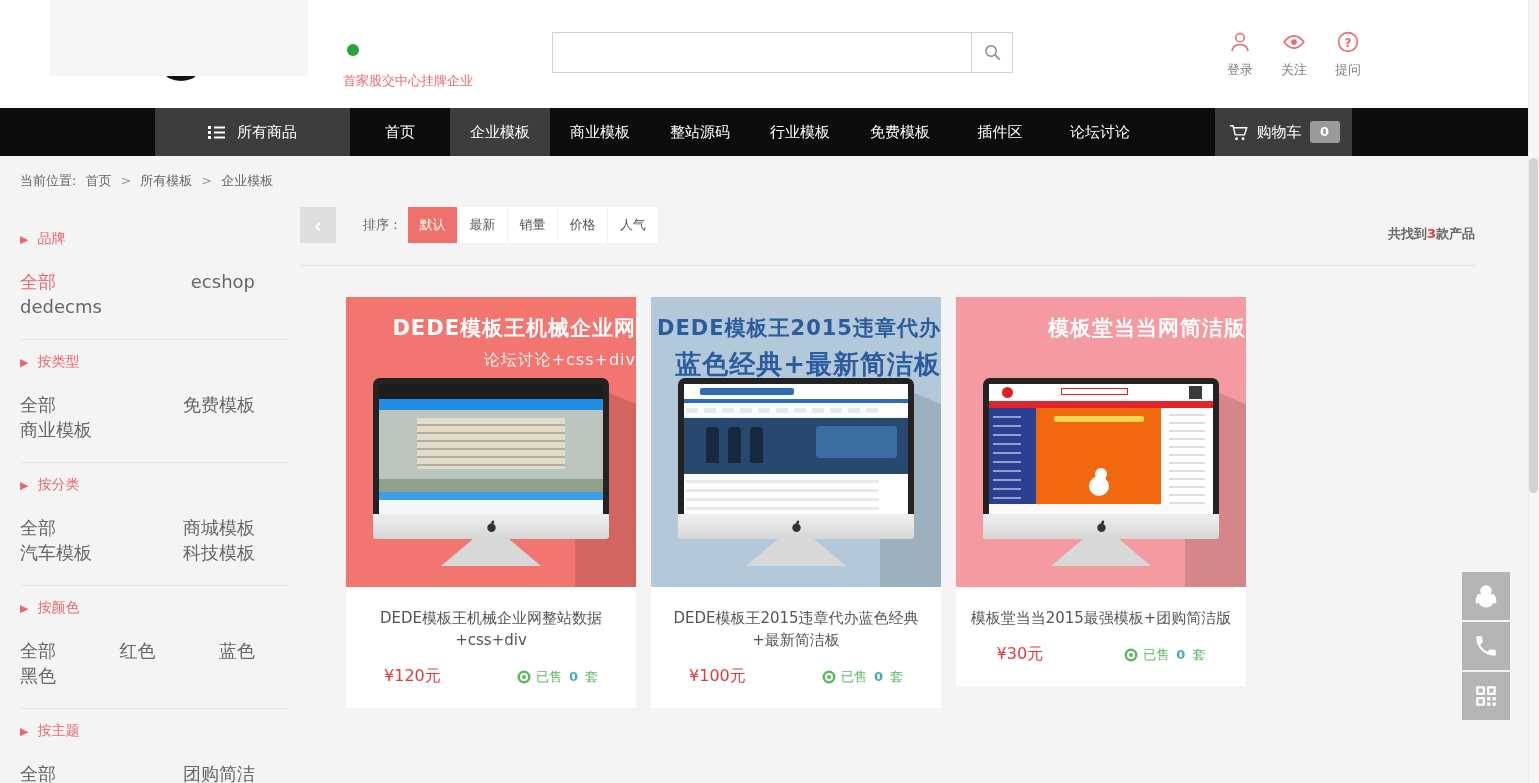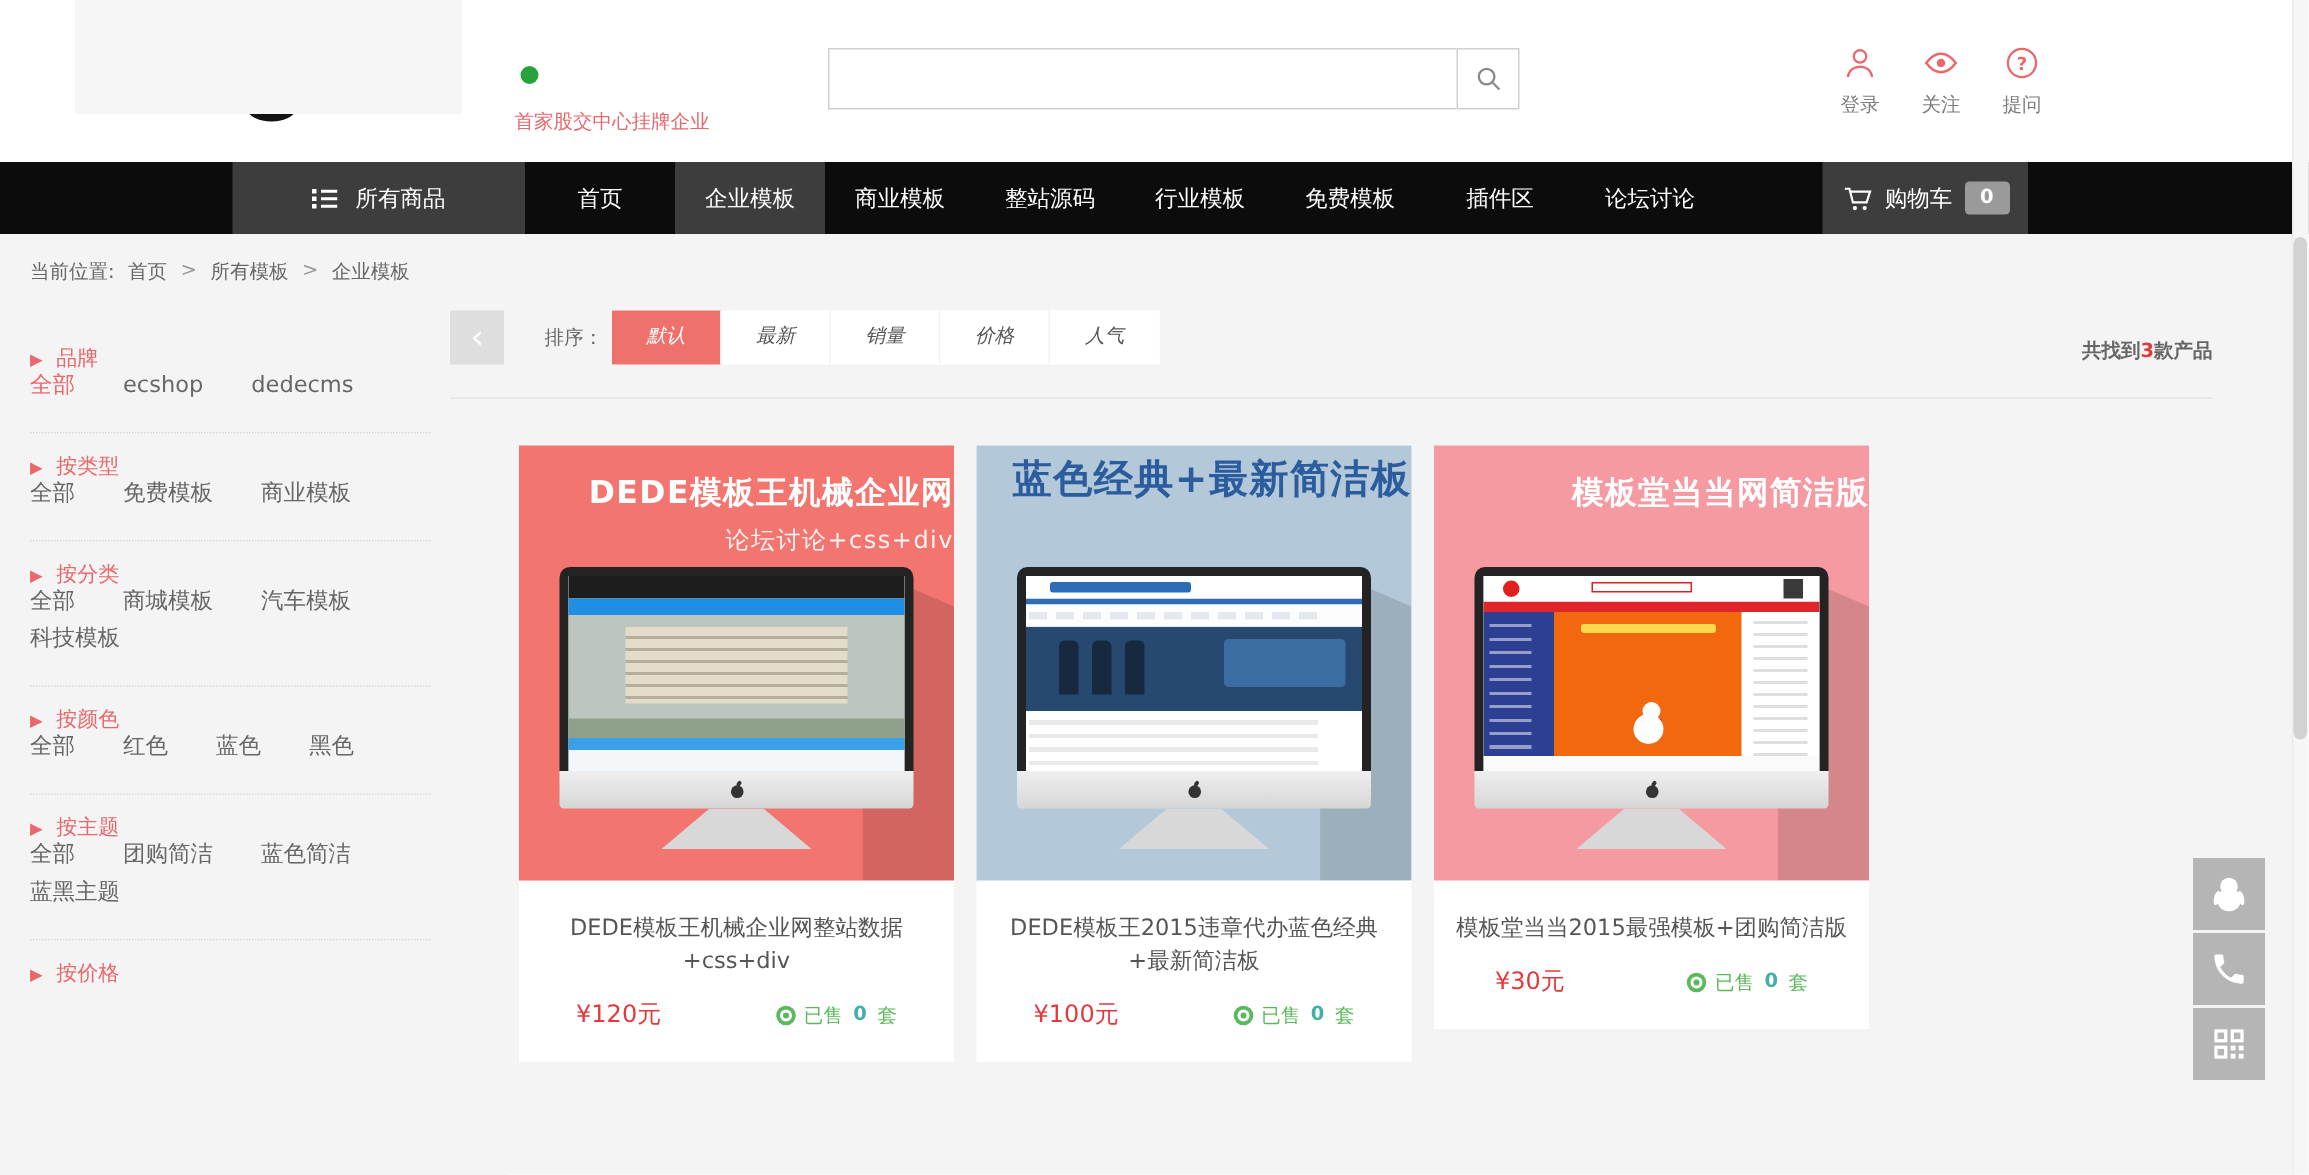--- a/index.html
+++ b/index.html
@@ -34,31 +34,31 @@
   
   .breadcrumb { height:49px; background:#f4f4f4; display:flex; align-items:center; padding-left:20px; font-size:13px; color:#666; gap:9px; }
   .breadcrumb .sep { color:#999; }
   .crumb { cursor:pointer; }
 
   
   .content { display:flex; height:578px; background:#f4f4f4; }
   .sidebar { width:300px; padding:12px 13px 0 20px; }
   .sec-head { margin-top:13px; display:flex; align-items:center; gap:9px; font-size:14px; color:#e9686b; }
   .tri { font-size:11px; line-height:1; }
-  .sec-items { font-size:15px; color:#666; display:flex; flex-wrap:wrap; row-gap:9px; line-height:16px; }
+  .sec-items { margin-top:26px; font-size:18px; color:#666; display:flex; flex-wrap:wrap; row-gap:9px; line-height:16px;justify-content:space-between; }
   .sec-items span { margin-right:32px; cursor:pointer; }
   .sec-items span.active { color:#e9686b; }
   .divider { border-bottom:1px dotted #d8d8d8; margin-top:24px; }
 
   .main { flex:1; position:relative; padding:2px 64px 0 0; }
   .toolbar { display:flex; align-items:center; }
   .back-btn { width:36px; height:36px; background:#dedede; color:#fff; font-size:22px; display:flex; align-items:center; justify-content:center; cursor:pointer; }
   .sort-label { margin-left:27px; font-size:13px; color:#666; }
   .sort-group { display:flex; margin-left:6px; background:#fff; }
-  .sort-btn { width:73px; height:36px; line-height:36px; text-align:center; font-size:13px; color:#555; border-right:1px solid #f1f1f1; cursor:pointer; background:#fff;font-style:italic; }
+  .sort-btn { width:50px; height:36px; line-height:36px; text-align:center; font-size:13px; color:#555; border-right:1px solid #f1f1f1; cursor:pointer; background:#fff; }
   .sort-btn:last-child { border-right:none; }
   .sort-btn.active { background:#ef716b; color:#fff; }
   .result { margin-left:auto; font-size:13px; color:#666; align-self:flex-end;font-weight:bold; }
   .result .red { color:#e4393c; }
   .rule { border-top:1px solid #e5e5e5; margin-top:22px; }
 
   
   .products { display:flex; gap:15px; padding-left:46px; margin-top:31px; align-items:flex-start; }
   .card { width:290px; background:#fff; }
   .banner { height:290px; position:relative; overflow:hidden; text-align:right; }
@@ -343,20 +343,21 @@
               </svg>
               <span>已售</span>
               <span class="cnt">0</span>
               <span>套</span>
             </span>
           </div>
         </div>
 
         <div class="card card-1">
           <div class="banner" style="background-color: rgb(179, 201, 218); color: rgb(43, 92, 158);">
+            <div class="banner-title">DEDE模板王2015违章代办</div>
             <div class="banner-subtitle">蓝色经典+最新简洁板</div>
             <div class="shadow"></div>
             <div class="monitor">
               <div class="bezel">
                 <div class="screen">
                   <div class="s2-a">
                     <div class="s2-logo"></div>
                   </div>
                   <div class="s2-b"></div>
                   <div class="s2-c"></div>

